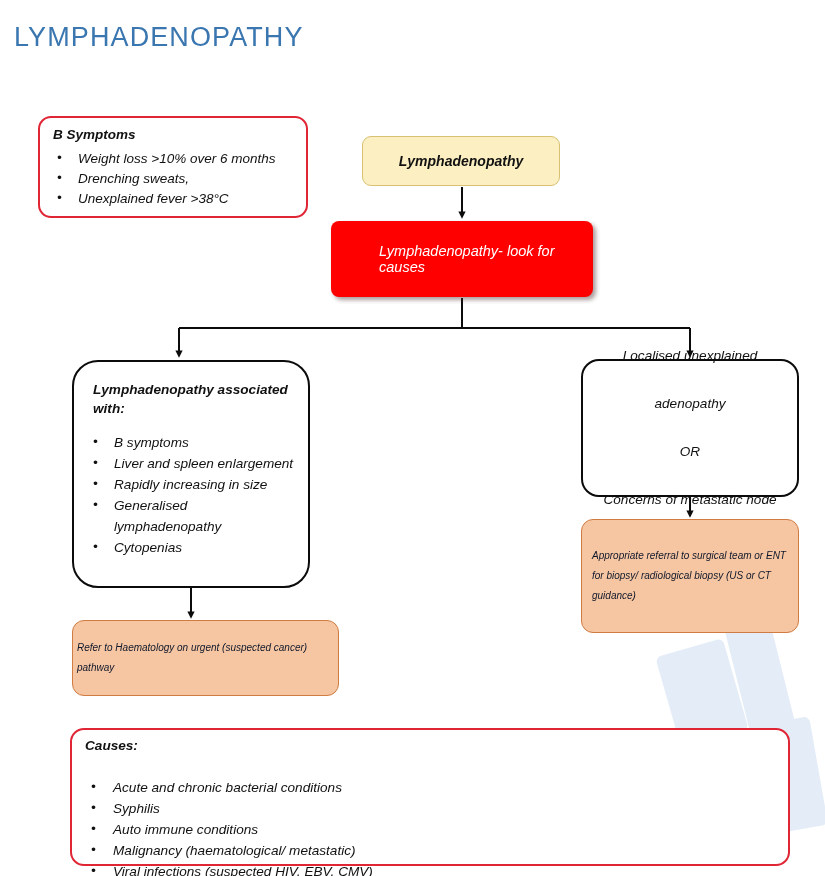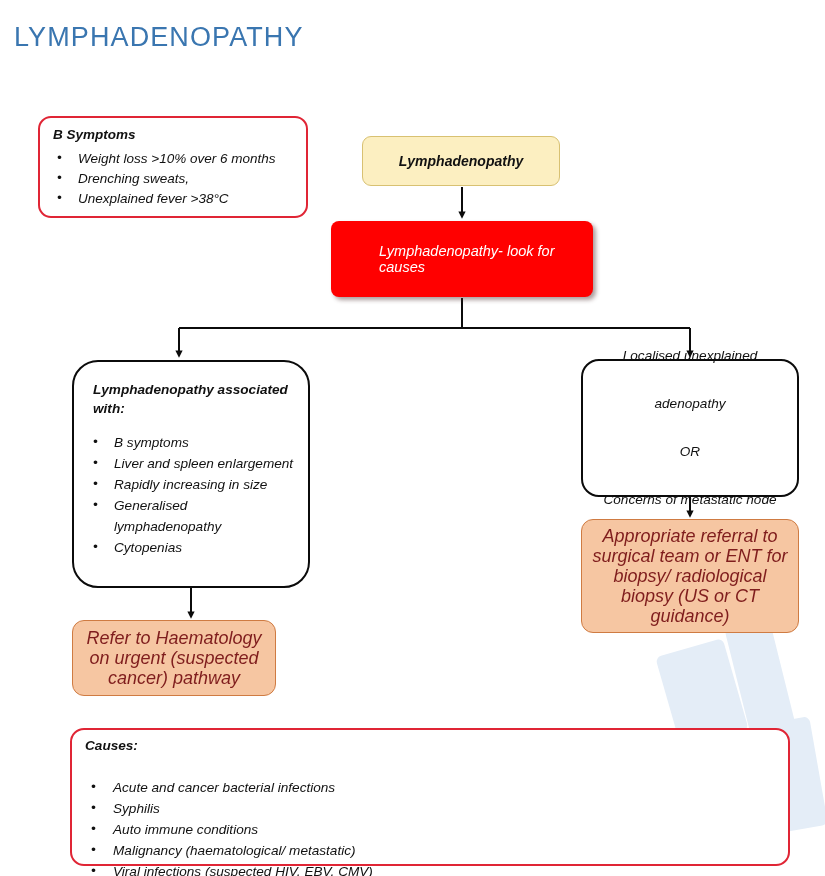--- a/index.html
+++ b/index.html
@@ -176,38 +176,38 @@
     gap: 28px;
   }
 
   
   .orange {
     background: #f6c6a2;
     border: 1.4px solid #cf7b42;
     border-radius: 12px;
     align-items: center;
     justify-content: center;
-    text-align: center;
-    color: #7f1d1d;
-    font-size: 18px;
+    text-align: left;
+    color: #0f172a;
+    font-size: 10px;
     line-height: 20px;
   }
   #referral-box {
     left: 581px;
     top: 511px;
     width: 218px;
     height: 114px;
     padding: 4px 10px;
   }
   #haem-box {
     left: 72px;
     top: 612px;
-    width: 204px;
+    width: 267px;
     height: 76px;
-    padding: 4px 10px;
+    padding: 4px 4px;
   }
 
   
   #causes-box {
     left: 70px;
     top: 720px;
     width: 720px;
     height: 138px;
     border: 2px solid #e02535;
     border-radius: 14px;
@@ -316,21 +316,21 @@
     <div>Concerns of metastatic node</div>
   </div>
 
   <div class="node orange" id="referral-box">
     <span>Appropriate referral to surgical team or ENT for biopsy/ radiological biopsy (US or CT guidance)</span>
   </div>
 
   <div class="node" id="causes-box">
     <div class="hdr">Causes:</div>
     <ul class="bullets">
-      <li><span class="bul">•</span><span>Acute and cancer bacterial infections</span></li>
+      <li><span class="bul">•</span><span>Acute and chronic bacterial conditions</span></li>
       <li><span class="bul">•</span><span>Syphilis</span></li>
       <li><span class="bul">•</span><span>Auto immune conditions</span></li>
       <li><span class="bul">•</span><span>Malignancy (haematological/ metastatic)</span></li>
       <li><span class="bul">•</span><span>Viral infections (suspected HIV, EBV, CMV)</span></li>
     </ul>
   </div>
 
 </div>
 
 </body></html>

